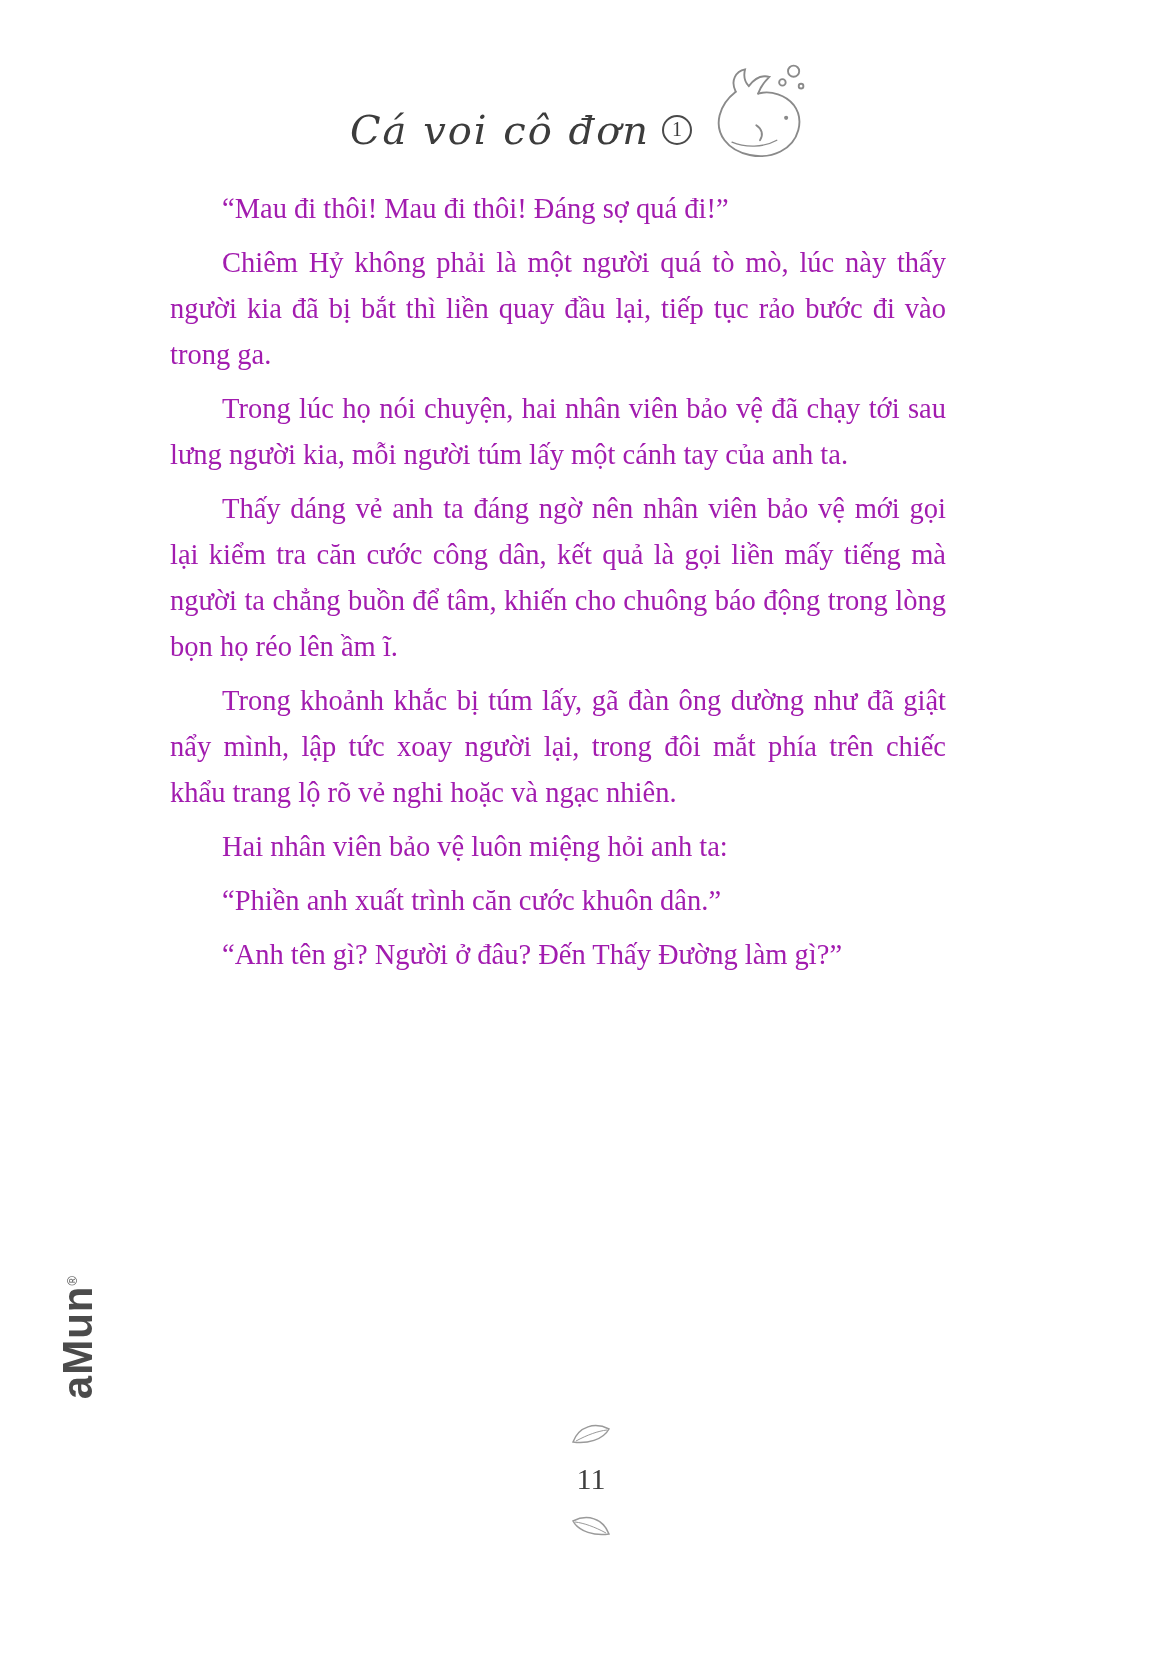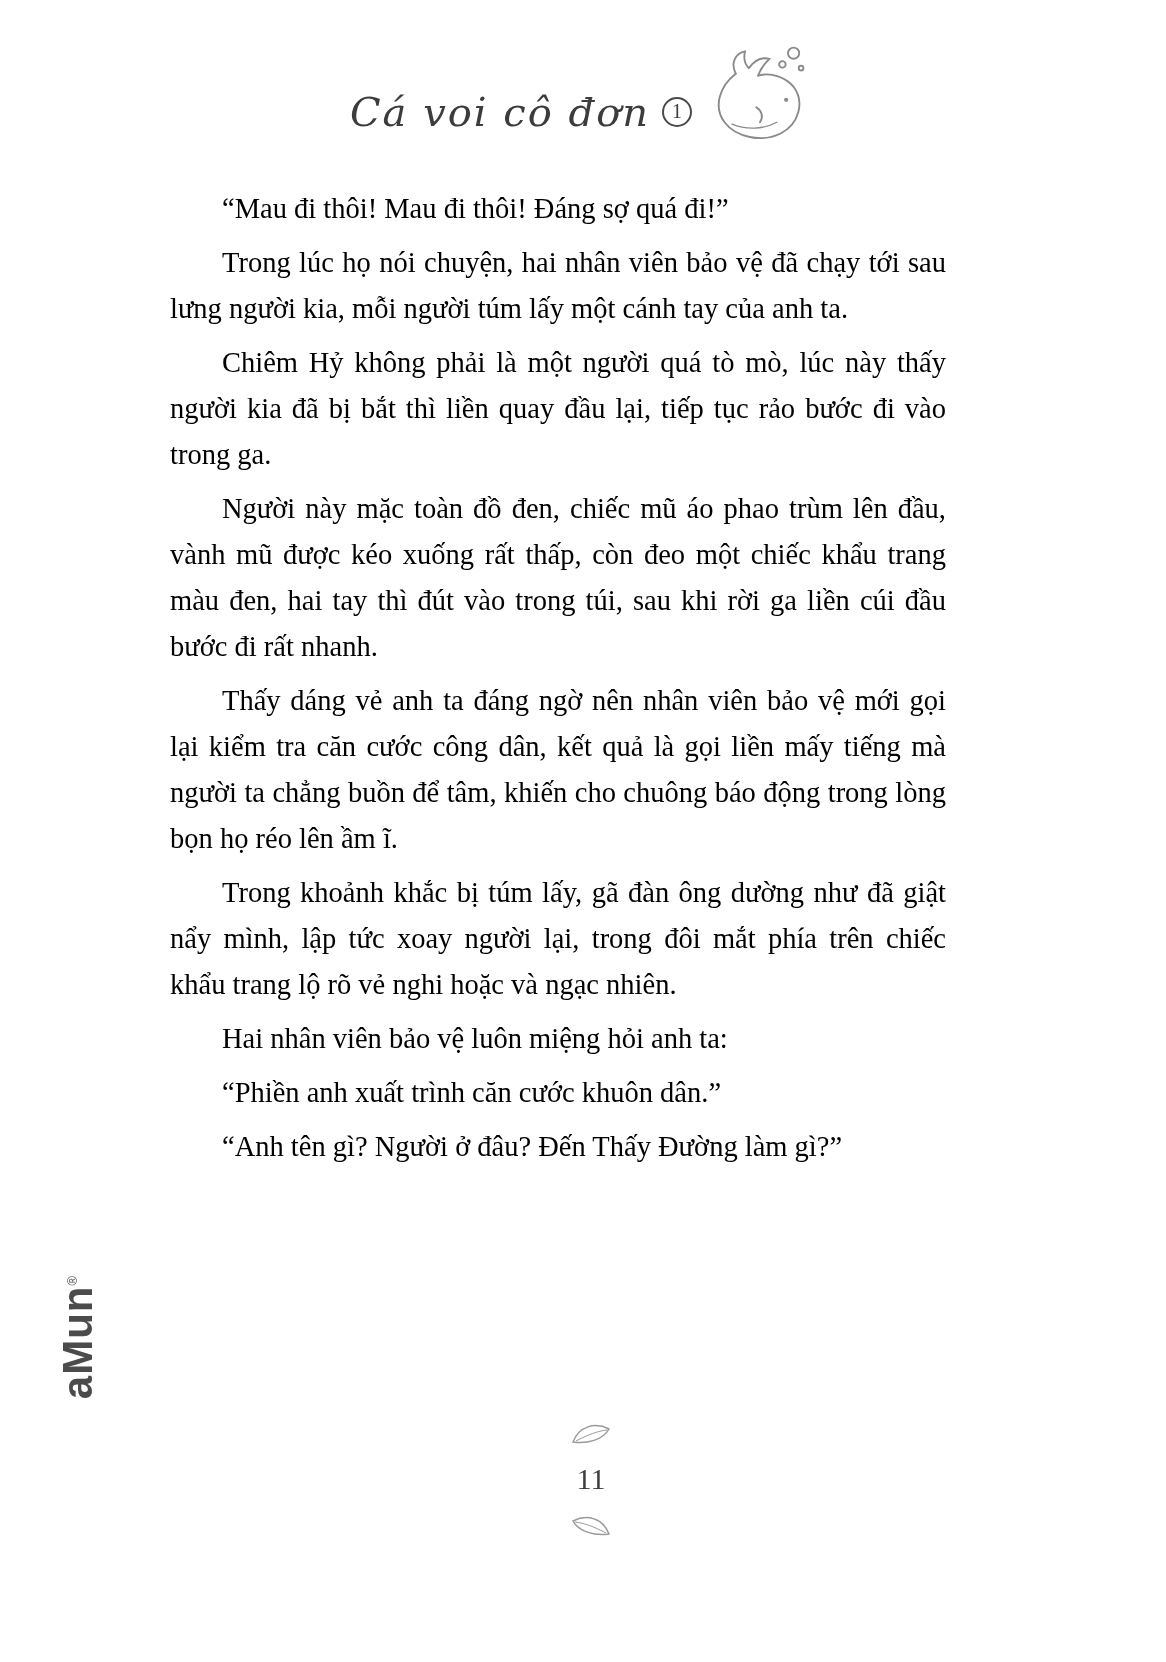--- a/index.html
+++ b/index.html
@@ -9,21 +9,21 @@
     height: 1662px;
     background: #ffffff;
     overflow: hidden;
     font-family: "Liberation Serif", "DejaVu Serif", serif;
     color: #2f2f2f;
   }
 
   
   .header {
     position: absolute;
-    top: 40px;
+    top: 58px;
     left: 0;
     width: 100%;
     height: 115px;
     display: flex;
     justify-content: center;
     align-items: center;
     gap: 12px;
   }
   .book-title {
     font-family: "DejaVu Serif", serif;
@@ -54,21 +54,21 @@
     top: 186px;
     left: 170px;
     width: 776px;
   }
   .content p {
     margin: 0 0 8px 0;
     font-size: 28.5px;
     line-height: 46px;
     text-align: justify;
     text-indent: 52px;
-    color: #000000;
+    color: #a21caf;
   }
 
   
   .publisher {
     position: absolute;
     left: 78px;
     top: 1337px;
     transform: translate(-50%, -50%) rotate(-90deg);
     font-family: "Liberation Sans", sans-serif;
     font-weight: bold;
@@ -119,23 +119,22 @@
         <path d="M34 34 C 16 48, 10 70, 22 86 C 34 102, 62 108, 82 98 C 102 88, 108 64, 96 48 C 88 38, 72 32, 58 36"></path>
         <path d="M30 88 C 44 94, 64 94, 78 86" stroke-width="1.4"></path>
         <path d="M56 70 C 62 74, 64 80, 60 86"></path>
         <circle cx="88" cy="62" r="2.2" fill="#8a8a8a" stroke="none"></circle>
       </g>
     </svg>
   </div>
 
   <div class="content">
     <p>“Mau đi thôi! Mau đi thôi! Đáng sợ quá đi!”</p>
+    <p>Chiêm Hỷ không phải là một người quá tò mò, lúc này thấy người kia đã bị bắt thì liền quay đầu lại, tiếp tục rảo bước đi vào trong ga.</p>
     <p>Trong lúc họ nói chuyện, hai nhân viên bảo vệ đã chạy tới sau lưng người kia, mỗi người túm lấy một cánh tay của anh ta.</p>
-    <p>Chiêm Hỷ không phải là một người quá tò mò, lúc này thấy người kia đã bị bắt thì liền quay đầu lại, tiếp tục rảo bước đi vào trong ga.</p>
-    <p>Người này mặc toàn đồ đen, chiếc mũ áo phao trùm lên đầu, vành mũ được kéo xuống rất thấp, còn đeo một chiếc khẩu trang màu đen, hai tay thì đút vào trong túi, sau khi rời ga liền cúi đầu bước đi rất nhanh.</p>
     <p>Thấy dáng vẻ anh ta đáng ngờ nên nhân viên bảo vệ mới gọi lại kiểm tra căn cước công dân, kết quả là gọi liền mấy tiếng mà người ta chẳng buồn để tâm, khiến cho chuông báo động trong lòng bọn họ réo lên ầm ĩ.</p>
     <p>Trong khoảnh khắc bị túm lấy, gã đàn ông dường như đã giật nẩy mình, lập tức xoay người lại, trong đôi mắt phía trên chiếc khẩu trang lộ rõ vẻ nghi hoặc và ngạc nhiên.</p>
     <p>Hai nhân viên bảo vệ luôn miệng hỏi anh ta:</p>
     <p>“Phiền anh xuất trình căn cước khuôn dân.”</p>
     <p>“Anh tên gì? Người ở đâu? Đến Thấy Đường làm gì?”</p>
   </div>
 
   <div class="publisher">
     <span>aMun</span><span class="reg">®</span>
   </div>

